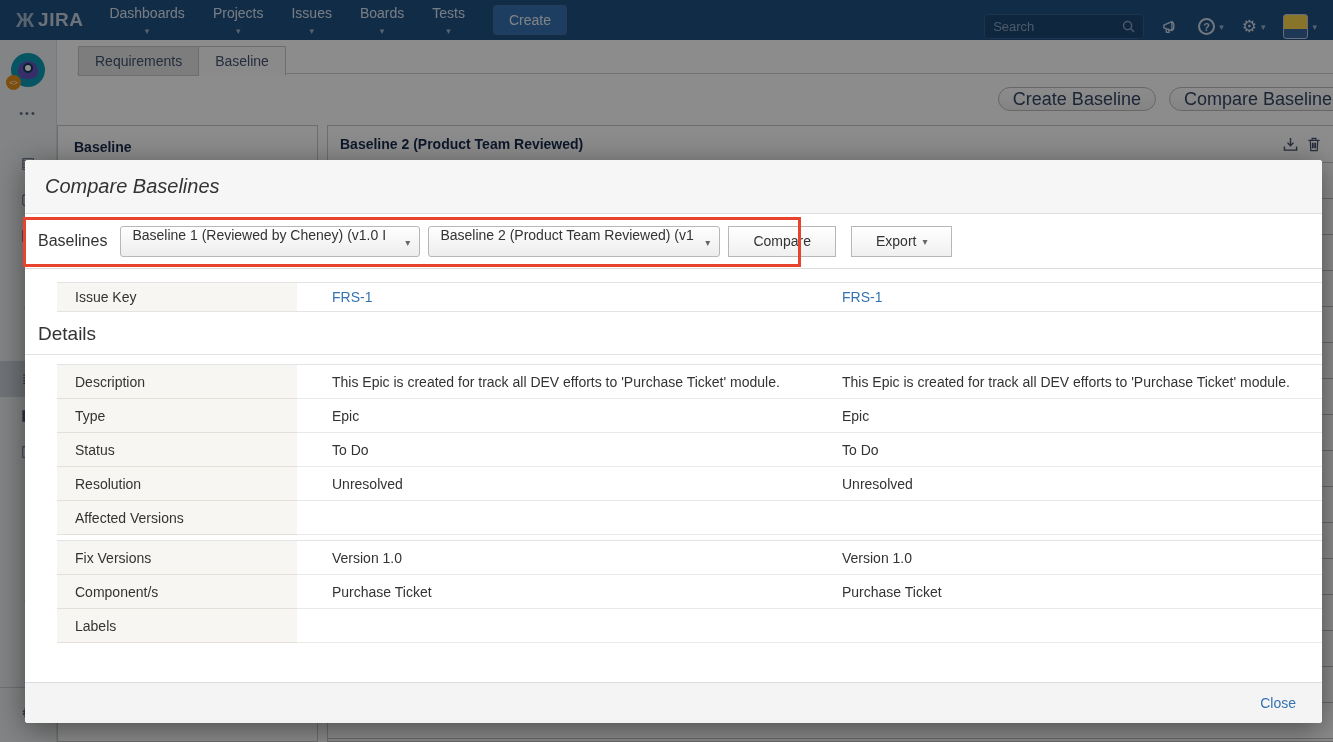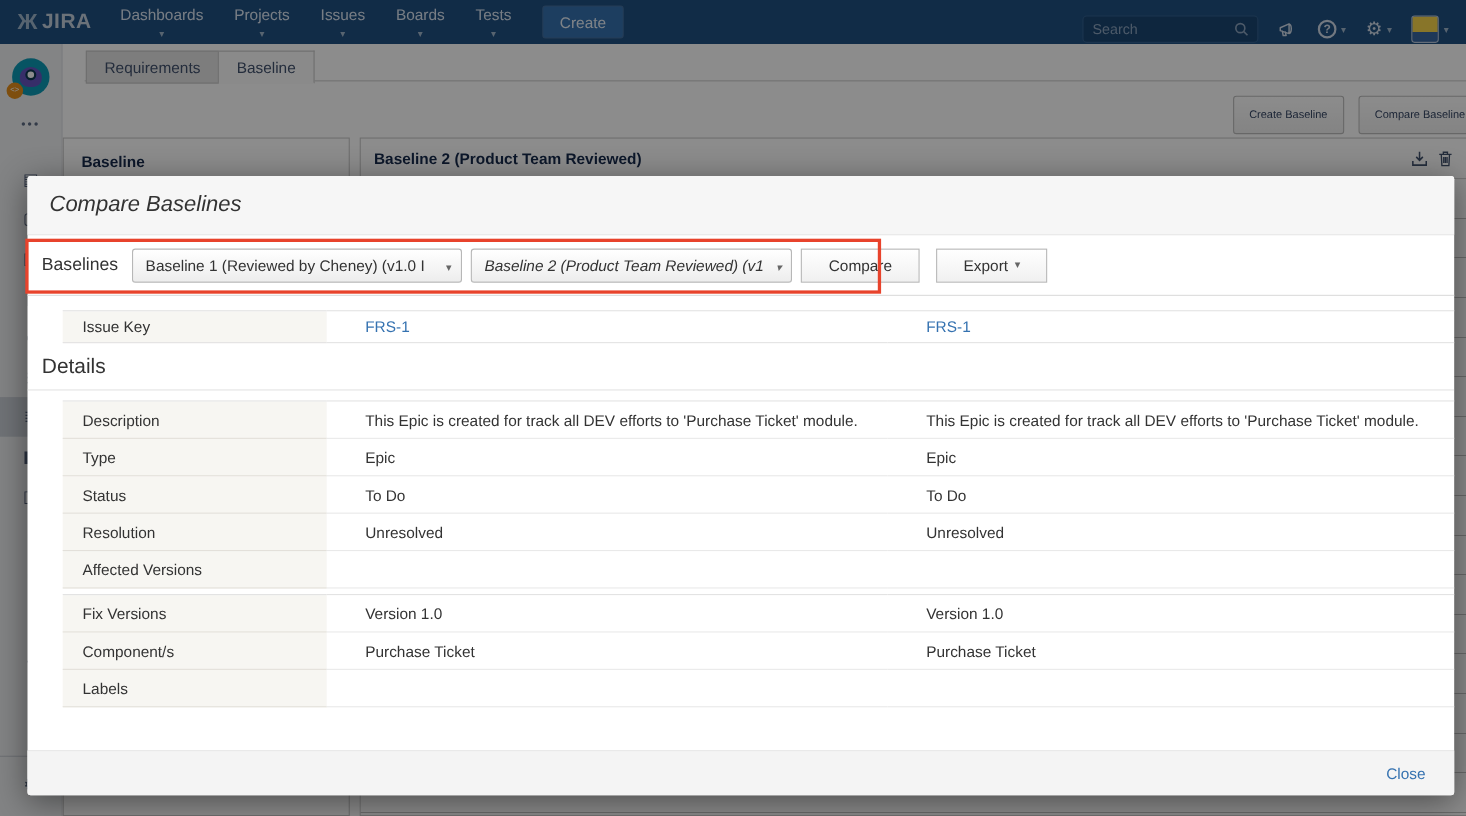--- a/index.html
+++ b/index.html
@@ -49,22 +49,22 @@
   .side-div2 { position:absolute; bottom:54px; left:0; right:0; border-top:1px solid #c9cdd3; }
   .side-gear { position:absolute; bottom:20px; left:0; right:0; text-align:center; color:#505f79; font-size:15px; cursor:pointer; }
 
   
   .content { position:absolute; top:40px; left:57px; right:0; bottom:0; background:#fff; z-index:1; }
   .tabline { position:absolute; top:33px; left:20px; right:0; border-bottom:1px solid #cfcfcf; }
   .tabs { position:absolute; top:6px; left:21px; display:flex; z-index:2; }
   .tab { padding:6px 16px; font-size:14px; color:#42526e; border:1px solid #c8c8c8; background:#e4e4e4; cursor:pointer; }
   .tab.active { background:#fcfcfc; border-left:none; border-bottom-color:#fcfcfc; }
   .actions { position:absolute; top:47px; right:-14px; display:flex; gap:13px; }
-  .aui-btn { height:35px; padding:0 14px; background:linear-gradient(#ffffff,#f0f0f0); border:1px solid #bcbcbc;
-             border-radius:3px; font-size:10px; color:#344563; font-family:inherit; cursor:pointer; white-space:nowrap; }
+  .aui-btn { height:24px; padding:0 14px; background:linear-gradient(#ffffff,#f0f0f0); border:1px solid #bcbcbc;
+             border-radius:14px; font-size:18px; color:#344563; font-family:inherit; cursor:pointer; white-space:nowrap; }
   .panel { position:absolute; background:#fff; border:1px solid #c8c8c8; }
   .panel.pleft { left:0; top:85px; width:261px; bottom:0; }
   .panel.pright { left:270px; top:85px; right:-1px; bottom:0; display:flex; flex-direction:column; }
   .panel-h { padding:13px 16px 10px; font-size:14px; font-weight:bold; color:#172b4d; }
   .pright .panel-hrow { display:flex; align-items:center; justify-content:space-between;
                         padding:10px 12px; border-bottom:1px solid #c8c8c8; }
   .pright .panel-title { font-size:14px; font-weight:bold; color:#172b4d; }
   .hdr-icons { display:flex; gap:9px; align-items:center; color:#42526e; }
   .rows-bg { flex:1; background:repeating-linear-gradient(to bottom, #ffffff 0 35px, #c4c4c4 35px 36px); }
 
@@ -75,25 +75,25 @@
   .modal { position:absolute; left:25px; top:160px; width:1297px; height:563px; background:#fff;
            border-radius:3px; box-shadow:0 6px 30px rgba(0,0,0,.45); z-index:10;
            display:flex; flex-direction:column; }
   .m-head { height:54px; flex:0 0 54px; background:#f6f6f6; border-bottom:1px solid #dcdcdc;
             border-radius:3px 3px 0 0; display:flex; align-items:center; padding:0 20px; }
   .m-head h2 { font-size:20px; font-weight:500; color:#333;font-style:italic; }
   .m-toolbar { position:relative; height:55px; flex:0 0 55px; border-bottom:1px solid #dcdcdc;
                display:flex; align-items:center; padding-left:13px; gap:8px; }
   .b-label { font-size:16px; color:#333; margin-right:5px; }
   .select { width:300px; height:31px; background:linear-gradient(#fff,#ededed); border:1px solid #b7b7b7;
-            border-radius:3px; display:flex; align-items:center; padding:0 24px 0 11px; font-size:14px;
+            border-radius:3px; display:flex; padding:0 24px 0 11px; font-size:14px;
             color:#333; position:relative; cursor:pointer; }
   .select > span:first-child { white-space:nowrap; overflow:hidden; }
   .sel-caret { position:absolute; right:9px; top:10px; font-size:10px; color:#666; }
-  .select.s2 { width:292px;font-style:italic; }
+  .select.s2 { width:292px; }
   .m-btn { height:31px; padding:0 24px; background:linear-gradient(#ffffff,#f0f0f0); border:1px solid #b7b7b7;
            border-radius:0; font-size:14px; color:#333; font-family:inherit; cursor:pointer;
            display:inline-flex; align-items:center; gap:6px; }
   .m-btn.export { margin-left:7px; }
   .red-rect { position:absolute; left:-2px; top:3px; width:778px; height:50px;
               border:3px solid #e8432c; pointer-events:none; z-index:6; }
   .m-body { flex:1; overflow:hidden; }
   table.cmp { width:100%; border-collapse:collapse; table-layout:fixed;margin-left:32px; }
   table.cmp col.c-lbl { width:240px; } table.cmp col.c-v1 { width:510px; }
   table.ik { margin-top:13px; border-top:1px solid #e3e3e3; border-bottom:1px solid #e3e3e3; }

